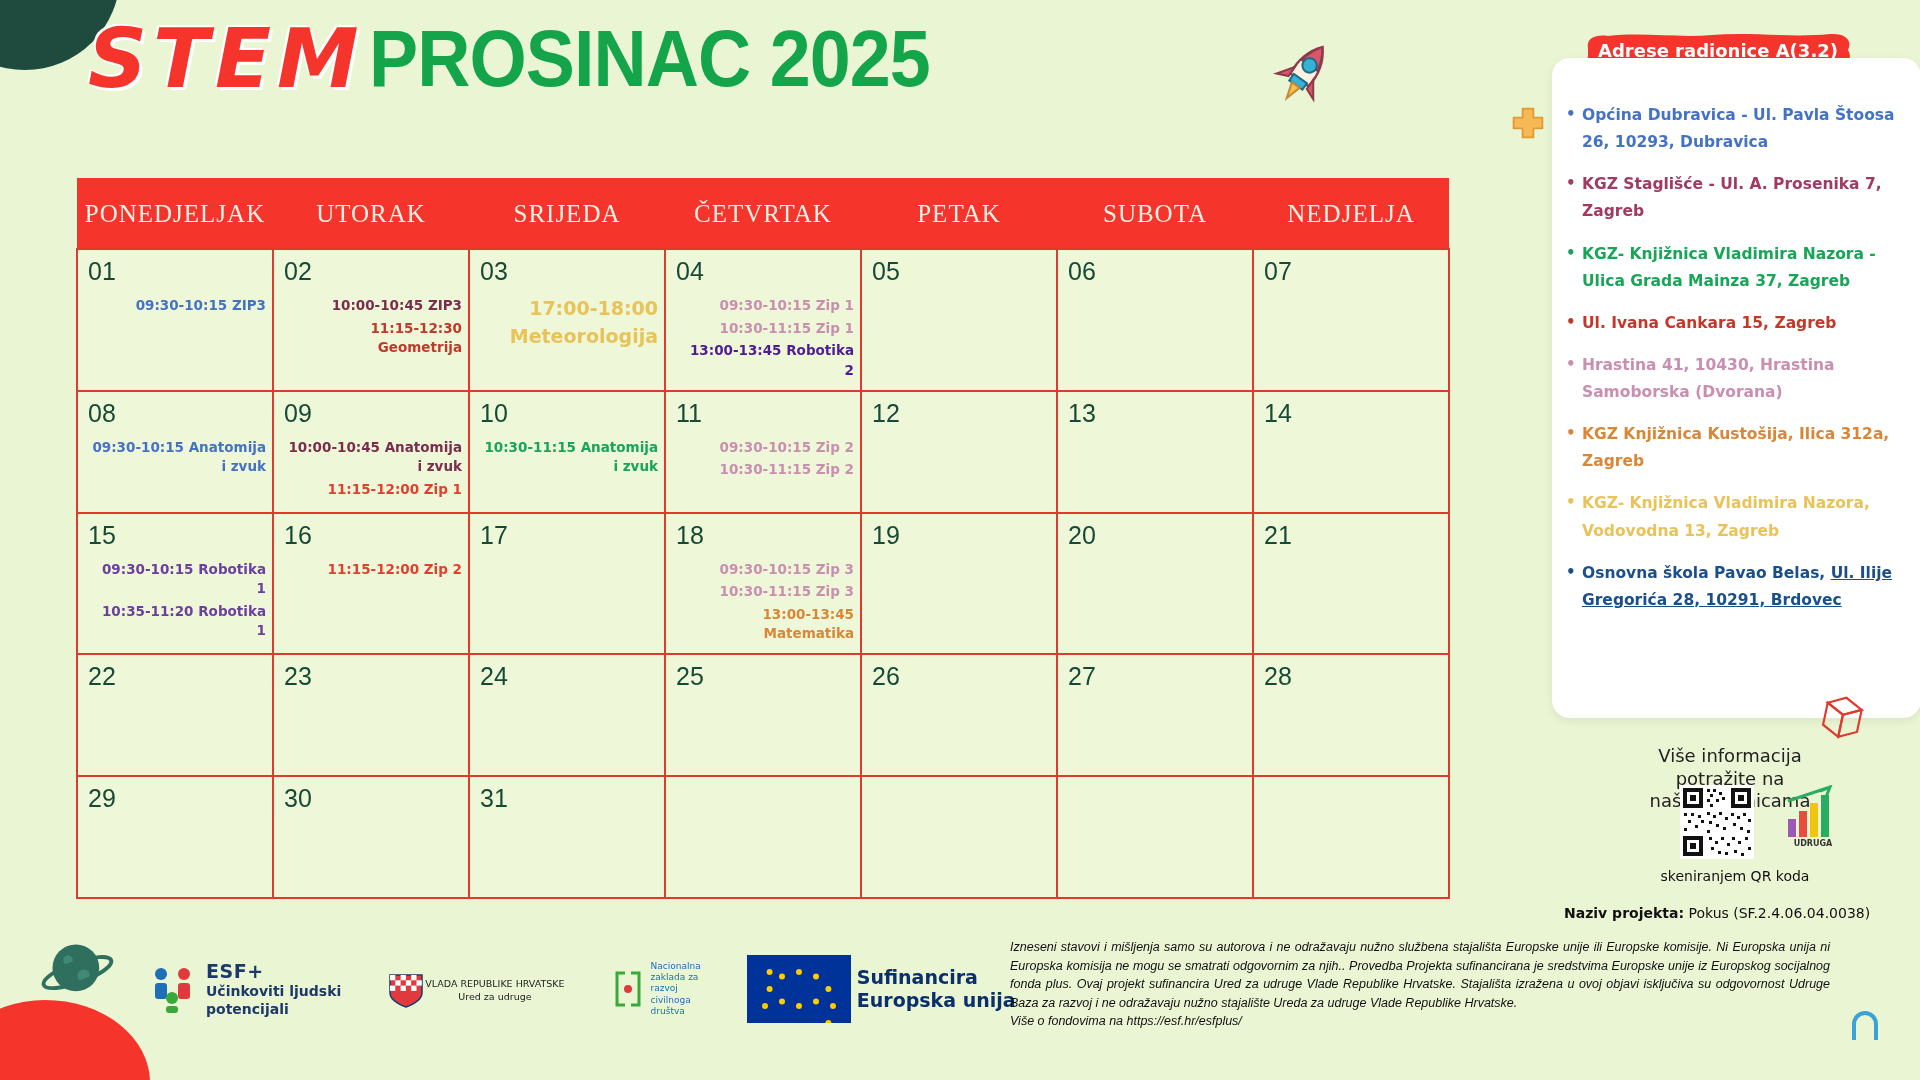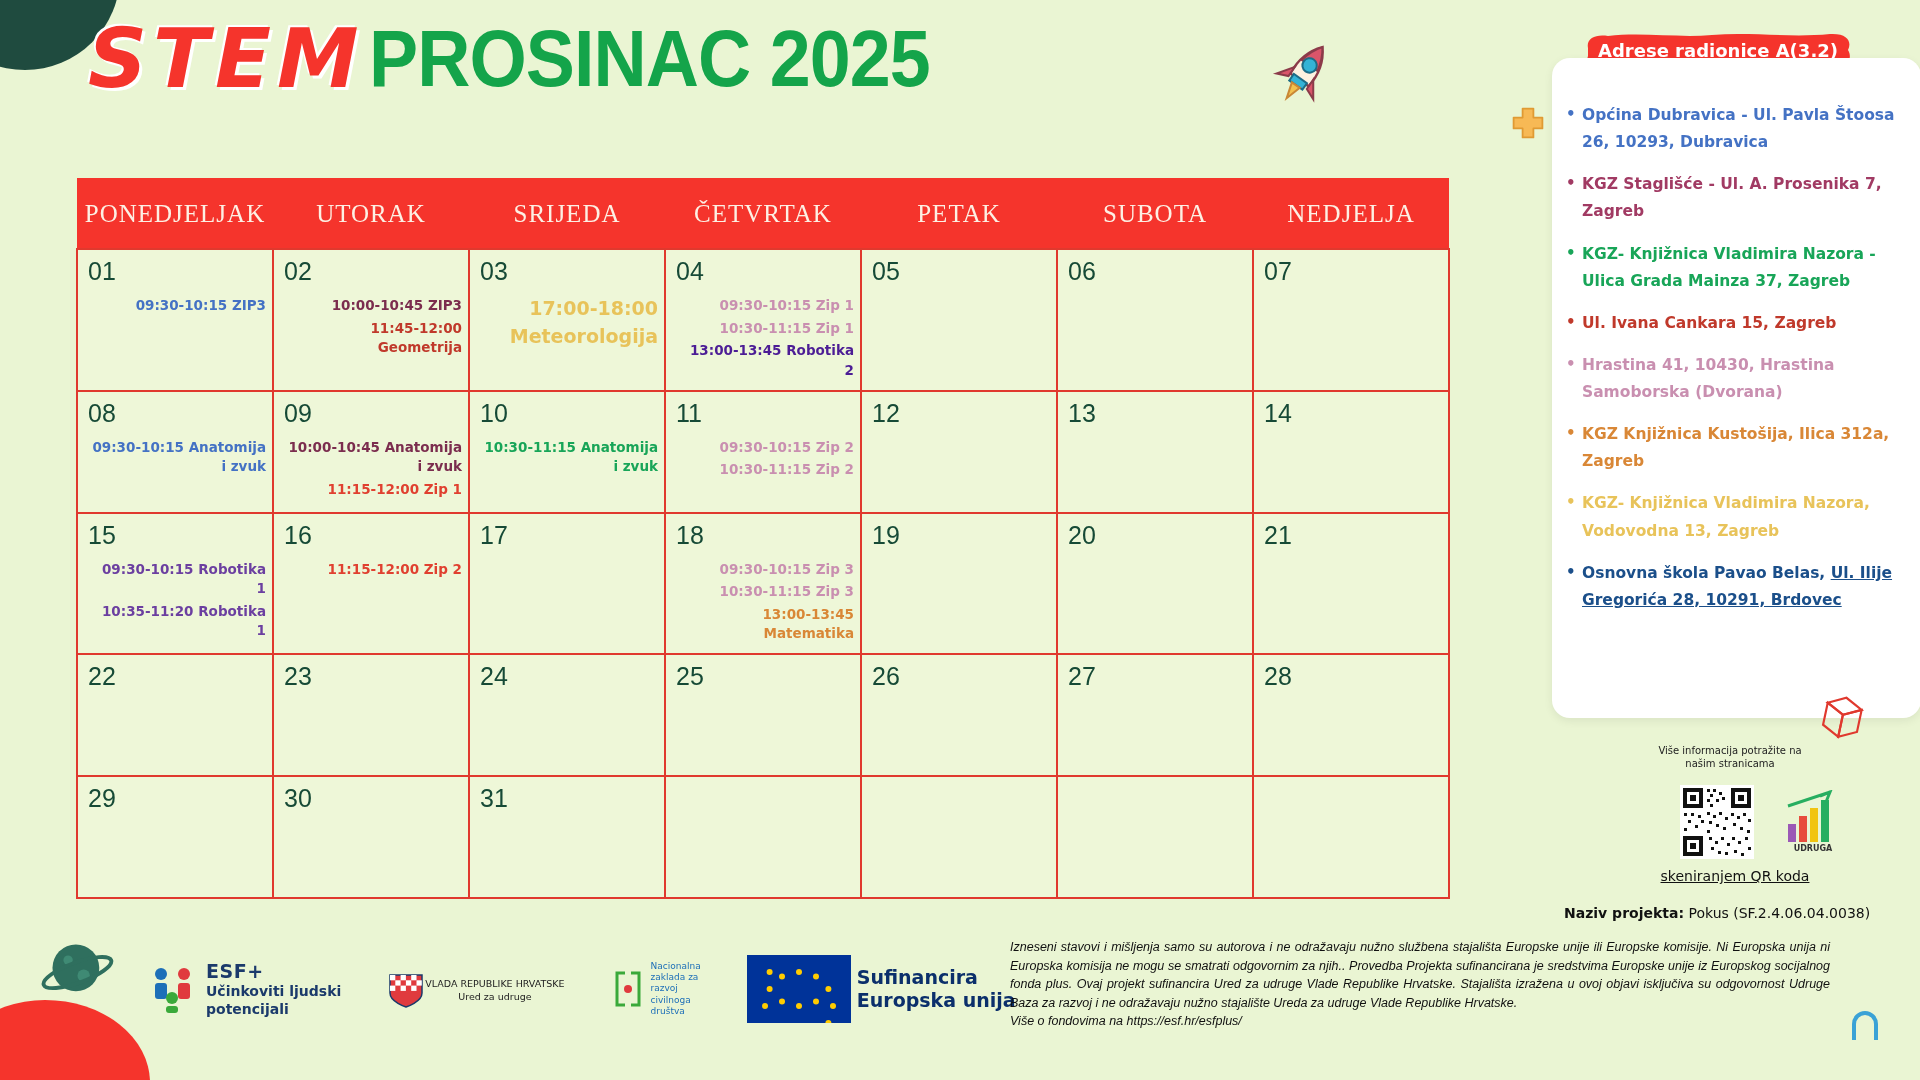--- a/index.html
+++ b/index.html
@@ -86,28 +86,28 @@
     font-family:"DejaVu Sans", sans-serif;
     font-size:15.5px;font-weight:bold;line-height:1.75;
   }
   .addr-list li:before{
     content:"•";position:absolute;left:0;top:-1px;font-size:15px;
   }
   .addr-list li .u{text-decoration:underline;}
   
   .info-text{
     position:absolute;left:1620px;top:745px;width:220px;text-align:center;
-    font-family:"DejaVu Sans", sans-serif;font-size:10px;color:#222;line-height:1.25;
-  }
-  .qr-wrap{position:absolute;left:1680px;top:785px;display:flex;align-items:center;gap:28px;}
+    font-family:"DejaVu Sans", sans-serif;font-size:18px;color:#222;line-height:1.25;
+  }
+  .qr-wrap{position:absolute;left:1680px;top:785px;display:flex;align-items:flex-start;gap:28px;}
   .qr{width:74px;height:74px;}
   .udruga-logo{width:62px;height:64px;}
   .scan-text{
     position:absolute;left:1620px;top:868px;width:230px;text-align:center;
-    font-family:"DejaVu Sans", sans-serif;font-size:14px;color:#111;text-decoration:underline;
+    font-family:"DejaVu Sans", sans-serif;font-size:14px;color:#111;
   }
   .naziv{
     position:absolute;left:1564px;top:905px;width:320px;
     font-family:"DejaVu Sans", sans-serif;font-size:14px;color:#111;
   }
   .naziv b{font-weight:bold;}
   
   .logos{position:absolute;left:150px;top:955px;display:flex;align-items:center;gap:46px;}
   .logo-esf{display:flex;align-items:center;gap:10px;}
   .esf-text{font-family:"DejaVu Sans", sans-serif;font-size:14px;font-weight:bold;color:#1b3a6b;line-height:1.25;}
@@ -176,21 +176,21 @@
         <td>
           <span class="daynum">01</span>
           <div class="events">
             <span class="ev" style="color: rgb(68, 114, 196);">09:30-10:15 ZIP3</span>
           </div>
         </td>
         <td>
           <span class="daynum">02</span>
           <div class="events">
             <span class="ev" style="color: rgb(123, 45, 78);">10:00-10:45 ZIP3</span>
-            <span class="ev" style="color: rgb(192, 57, 43);">11:45-12:00 Geometrija</span>
+            <span class="ev" style="color: rgb(192, 57, 43);">11:15-12:30 Geometrija</span>
           </div>
         </td>
         <td>
           <span class="daynum">03</span>
           <div class="events">
             <span class="ev big" style="color: rgb(232, 195, 90);">17:00-18:00</span>
             <span class="ev big" style="color: rgb(232, 195, 90);">Meteorologija</span>
           </div>
         </td>
         <td>

